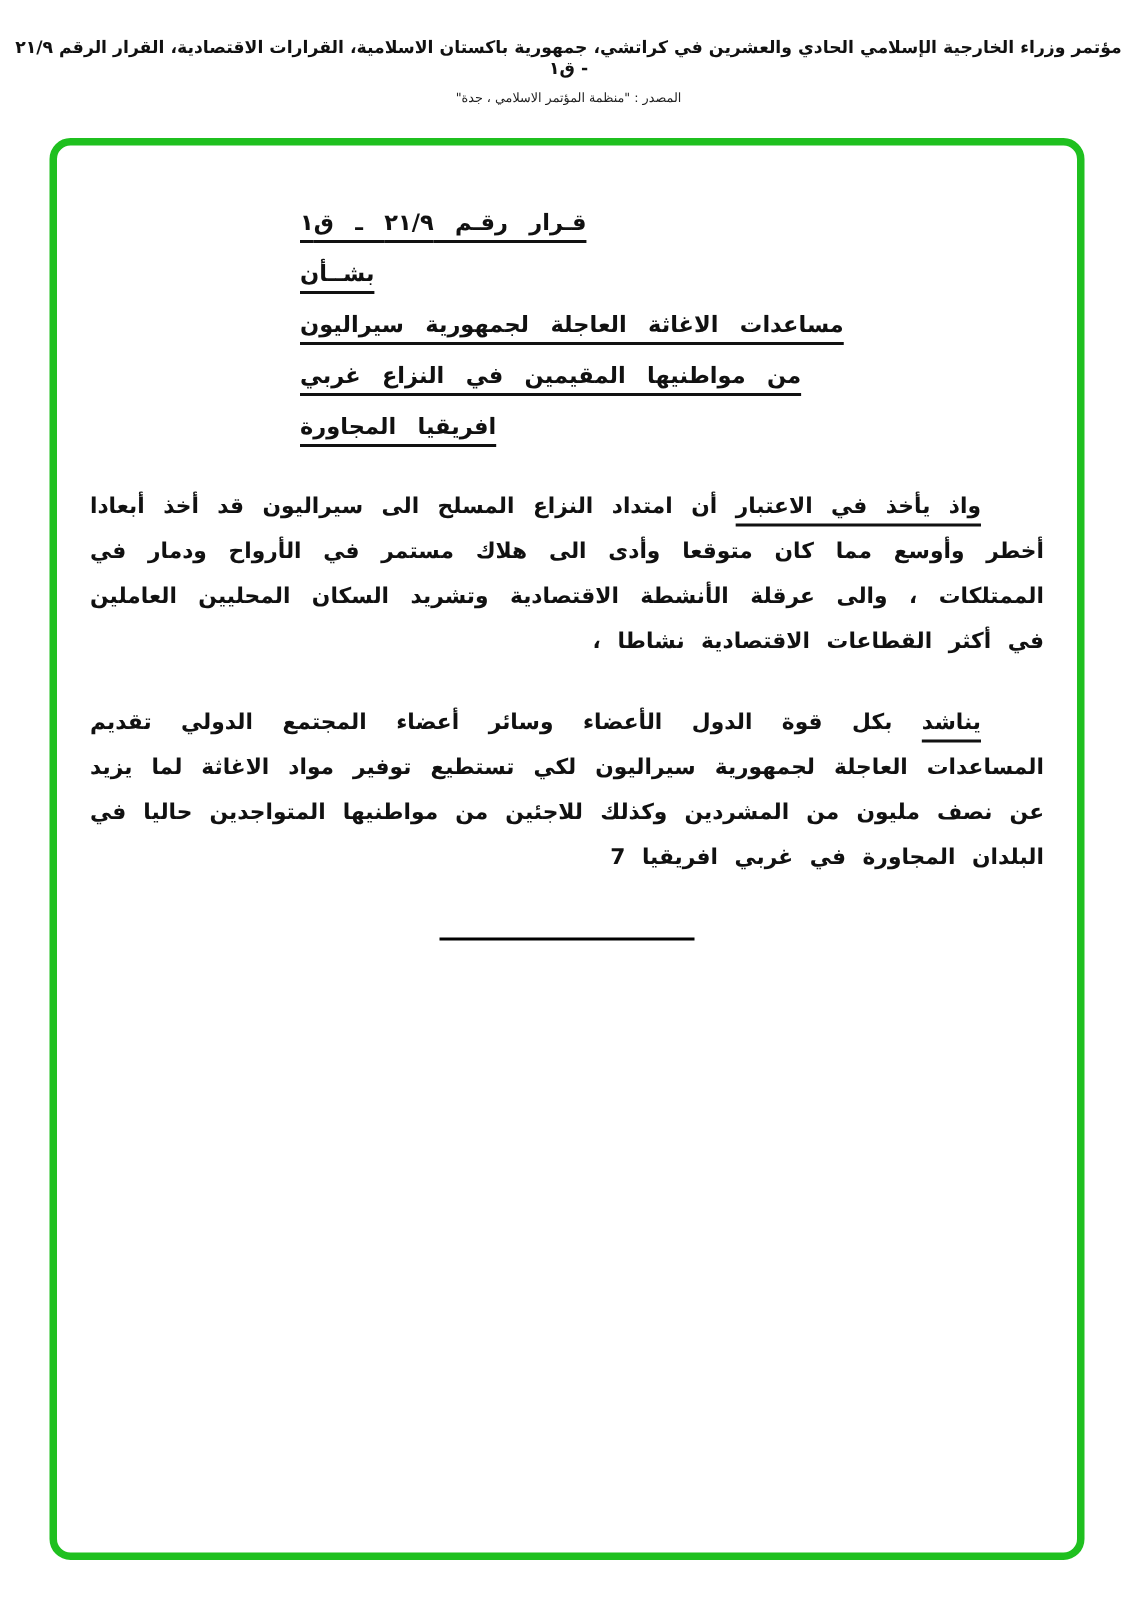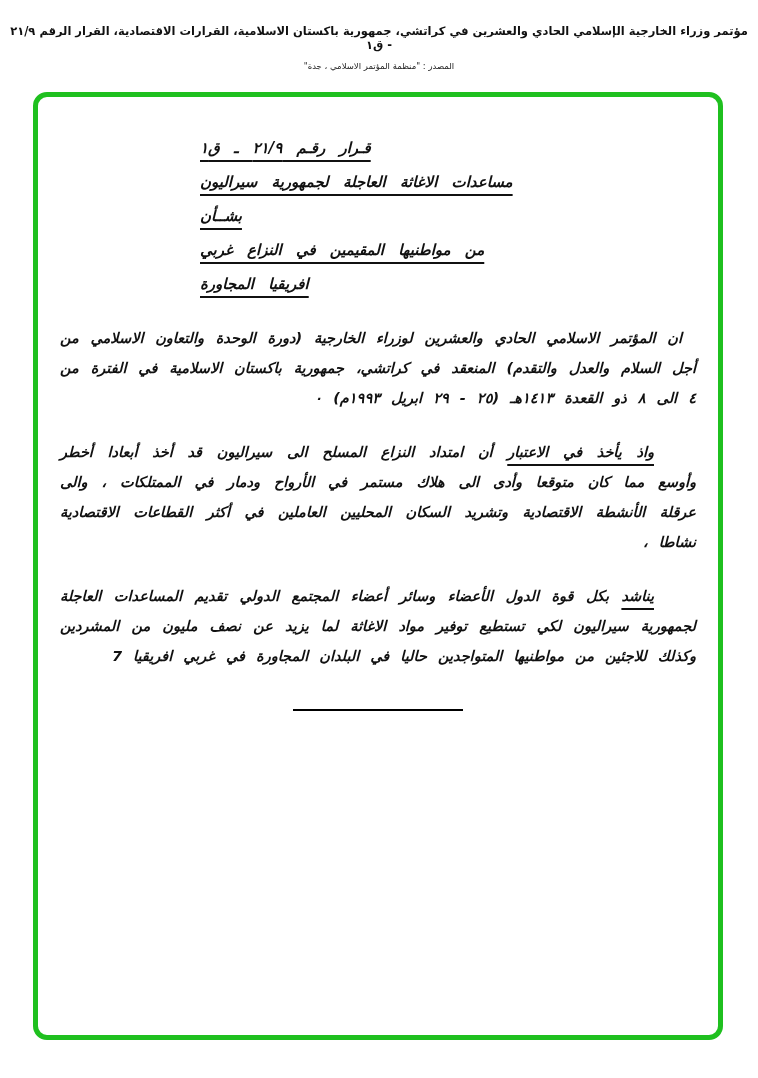--- a/index.html
+++ b/index.html
@@ -44,21 +44,20 @@
     top: 92px;
     left: 33px;
     width: 690px;
     height: 948px;
     box-sizing: border-box;
     border: 5px solid #1fc01f;
     border-radius: 14px;
     padding: 34px 22px 0 22px;
     direction: rtl;
     background: #ffffff;
-    font-style: italic;
   }
   
   .title-block {
     direction: rtl;
     text-align: left;          
     padding-left: 140px;
     padding-right: 20px;
   }
   .title-line {
     font-size: 15px;
@@ -110,38 +109,35 @@
     <div class="scan-header-source">المصدر : "منظمة المؤتمر الاسلامي ، جدة"</div>
   </div>
 
   <div class="doc-frame">
 
     <div class="title-block">
       <div class="title-line">
         <span class="u">قـرار رقـم ٢١/٩ ـ ق١</span>
       </div>
       <div class="title-line">
-        <span class="u">مساعدات الاغاثة العاجلة لجمهورية سيراليون</span>
+        <span class="u">بشــأن</span>
       </div>
       <div class="title-line">
-        <span class="u">بشــأن</span>
+        <span class="u">مساعدات الاغاثة العاجلة لجمهورية سيراليون</span>
       </div>
       <div class="title-line">
         <span class="u">من مواطنيها المقيمين في النزاع غربي</span>
       </div>
       <div class="title-line">
         <span class="u">افريقيا المجاورة</span>
       </div>
     </div>
 
     <div class="doc-body">
 
-      <p class="para first">
-        <span>ان المؤتمر الاسلامي الحادي والعشرين لوزراء الخارجية (دورة الوحدة والتعاون الاسلامي من أجل السلام والعدل والتقدم) المنعقد في كراتشي، جمهورية باكستان الاسلامية في الفترة من ٤ الى ٨ ذو القعدة ١٤١٣هـ (٢٥ - ٢٩ ابريل ١٩٩٣م) ٠</span>
-      </p>
 
 
       <p class="para">
         <span class="u lead">واذ يأخذ في الاعتبار</span>
         <span>أن امتداد النزاع المسلح الى سيراليون قد أخذ أبعادا أخطر وأوسع مما كان متوقعا وأدى الى هلاك مستمر في الأرواح ودمار في الممتلكات ، والى عرقلة الأنشطة الاقتصادية وتشريد السكان المحليين العاملين في أكثر القطاعات الاقتصادية نشاطا ،</span>
       </p>
 
       <p class="para">
         <span class="u lead">يناشد</span>
         <span>بكل قوة الدول الأعضاء وسائر أعضاء المجتمع الدولي تقديم المساعدات العاجلة لجمهورية سيراليون لكي تستطيع توفير مواد الاغاثة لما يزيد عن نصف مليون من المشردين وكذلك للاجئين من مواطنيها المتواجدين حاليا في البلدان المجاورة في غربي افريقيا 7</span>

